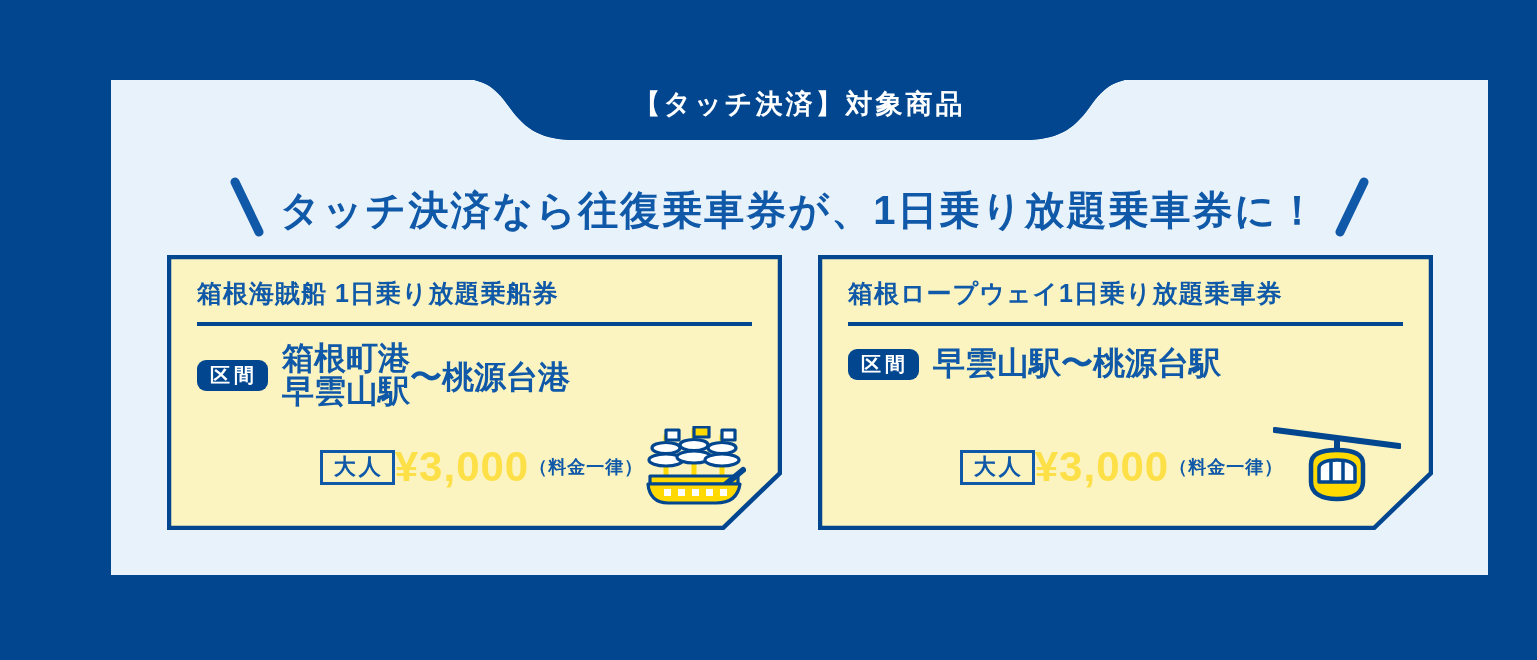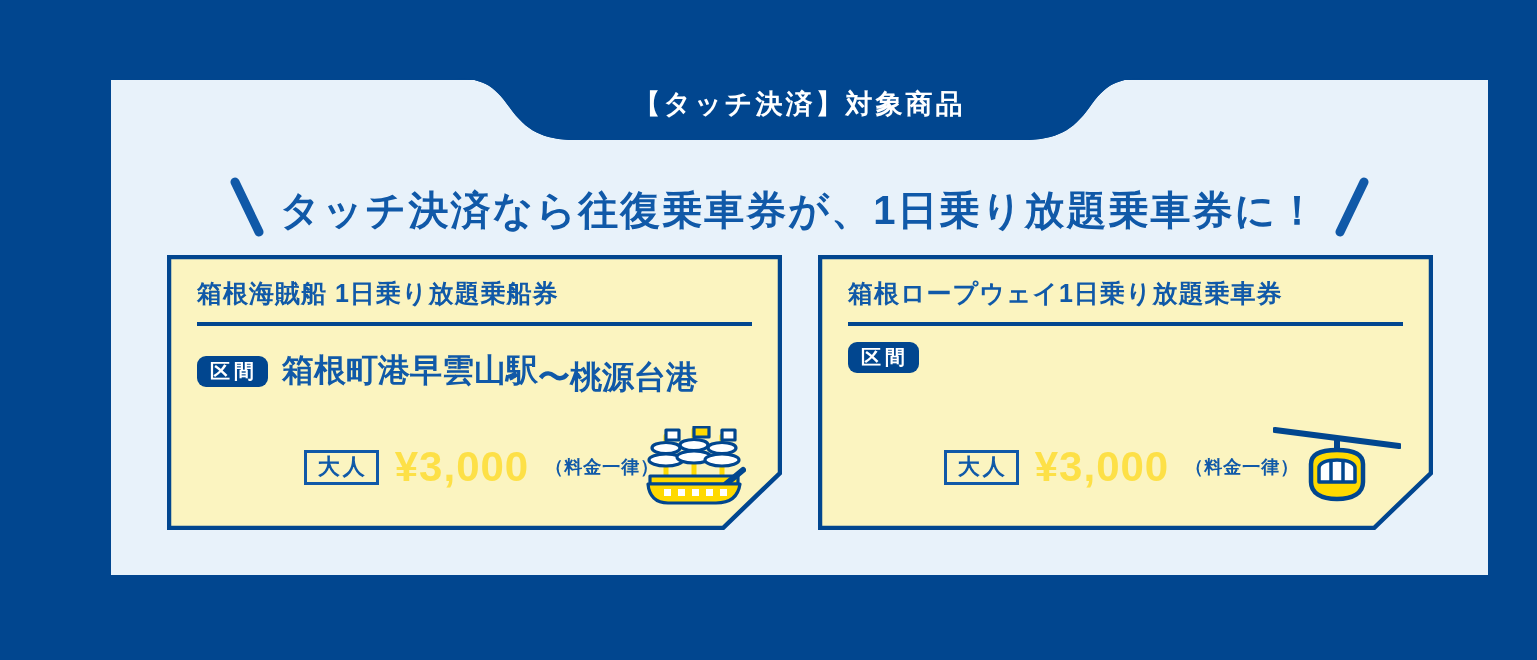--- a/index.html
+++ b/index.html
@@ -152,20 +152,21 @@
     white-space: nowrap;
     letter-spacing: 0px;
   }
   .route-stack {
     position: relative;
     display: flex;
     align-items: center;
   }
   .route-stack .two-line {
     display: flex;
+    flex-direction: column;
     line-height: 1.04;
   }
   .route-tilde {
     font-size: 32px;
     font-weight: bold;
     color: #1059a8;
     align-self: flex-start;
     margin-top: 14px;
   }
   .route-dest {
@@ -193,21 +194,20 @@
   }
 
   .price-row {
     position: absolute;
     left: 0;
     right: 8px;
     bottom: 42px;
     display: flex;
     align-items: center;
     justify-content: center;
-    gap: 16px;
   }
   .price-row.left-card { padding-left: 22px; }
   .adult-box {
     border: 3px solid #1059a8;
     color: #1059a8;
     font-size: 22px;
     font-weight: bold;
     letter-spacing: 3px;
     padding: 3px 8px 4px 11px;
     line-height: 1;
@@ -321,20 +321,21 @@
     <div class="card">
       <svg class="card-shape" viewBox="0 0 615 275" preserveAspectRatio="none" xmlns="http://www.w3.org/2000/svg">
         <path d="M2,2 H613 V218 L556,273 H2 Z" fill="#fbf4c0" stroke="#01468f" stroke-width="4.5" stroke-linejoin="miter"></path>
       </svg>
       <div class="card-inner">
         <div class="card-title">箱根ロープウェイ1日乗り放題乗車券</div>
         <div class="card-divider"></div>
 
         <div class="route-row">
           <div class="seg-badge">区間</div>
+          <span class="route-text">早雲山駅〜桃源台駅</span>
 
           <svg class="icon-gondola" viewBox="0 0 128 86" xmlns="http://www.w3.org/2000/svg">
 
             <path d="M2,10 L126,26" stroke="#01468f" stroke-width="6" stroke-linecap="round"></path>
 
             <line x1="64" y1="18" x2="64" y2="33" stroke="#01468f" stroke-width="6"></line>
 
             <path d="M38,44 C38,34 48,30 64,30 C80,30 90,34 90,44 V62 C90,73 80,79 64,79 C48,79 38,73 38,62 Z" fill="#ffd900" stroke="#01468f" stroke-width="4.5" stroke-linejoin="round"></path>
 
             <path d="M46,48 C46,43 53,40 64,40 C75,40 82,43 82,48 V62 H46 Z" fill="#ffffff" stroke="#01468f" stroke-width="3.5" stroke-linejoin="round"></path>

